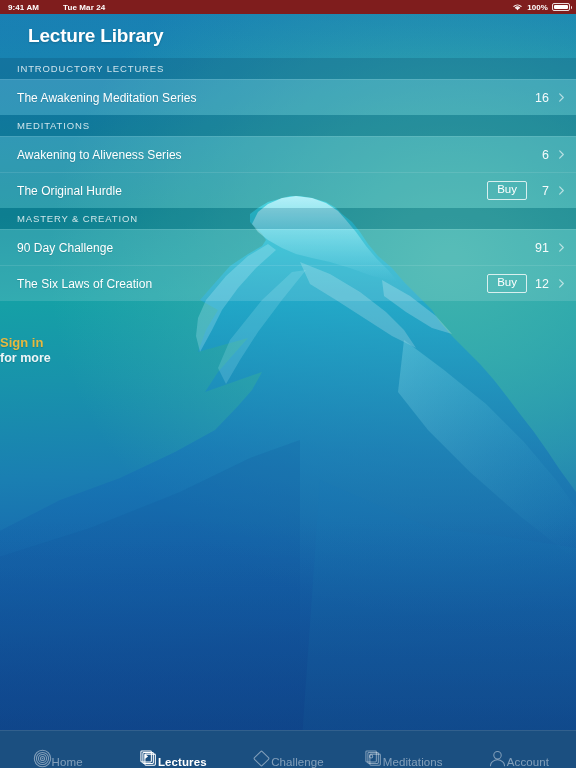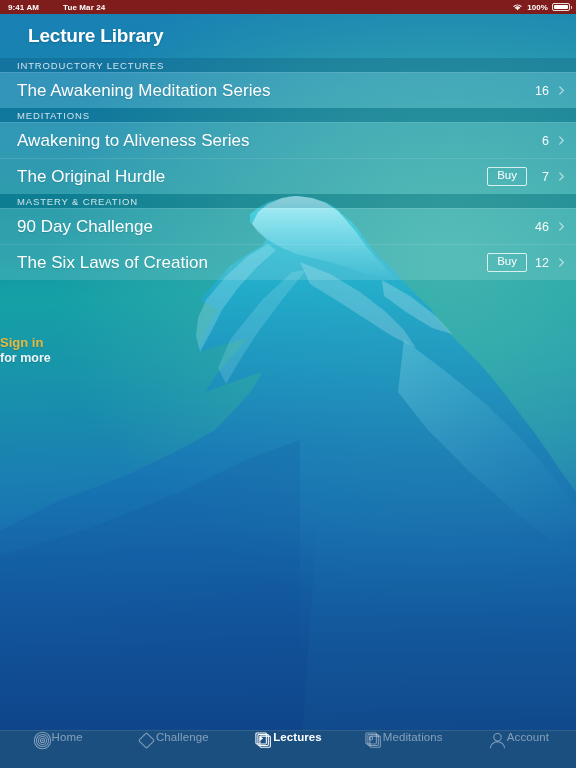--- a/index.html
+++ b/index.html
@@ -57,35 +57,35 @@
   }
   .header h1{
     font-size:19px; font-weight:bold; color:#fff;
     letter-spacing:-.2px; margin-left:28px;
     text-shadow:0 1px 2px rgba(0,0,0,.18);
   }
 
   
   .list{ position:absolute; top:58px; left:0; right:0; z-index:20; }
   .sect-head{
-    height:14px; display:flex; align-items:center;
+    height:21px; display:flex; align-items:center;
     padding-left:17px;
     font-size:9.5px; letter-spacing:.85px; color:rgba(255,255,255,.80);
     background:rgba(0,40,70,.16);
   }
   .row{
     height:36px; display:flex; align-items:center;
     padding:0 10px 0 17px;
     background:rgba(255,255,255,.13);
     border-top:1px solid rgba(255,255,255,.10);
     position:relative;
   }
   .row:first-of-type{ border-top:none; }
   .row .title{
-    font-size:17px; color:#ffffff; letter-spacing:.05px;
+    font-size:12px; color:#ffffff; letter-spacing:.05px;
     text-shadow:0 1px 1px rgba(0,0,0,.12);
   }
   .row .right{ margin-left:auto; display:flex; align-items:center; gap:8px; }
   .buy{
     font-size:11.5px; color:#fff;
     border:1px solid rgba(255,255,255,.78);
     border-radius:2px;
     padding:2px 9px 3px;
     line-height:1;
     background:transparent;
@@ -114,21 +114,21 @@
   
   .tabbar{
     position:absolute; left:0; right:0; bottom:0; height:38px;
     background:#1b4f80;
     border-top:1px solid rgba(255,255,255,.10);
     display:flex; align-items:center;
     z-index:30;
   }
   .tab{
     flex:1; height:100%;
-    display:flex; align-items:flex-start; justify-content:center; gap:0;
+    display:flex; align-items:flex-end; justify-content:center; gap:0;
     color:rgba(255,255,255,.45);
     cursor:pointer;
   }
   .tab.active{ color:#ffffff; }
   .tab .tlabel{ font-size:11.5px; letter-spacing:.1px; }
   .tab.active .tlabel{ font-weight:bold; }
   .tab svg{ display:block; }
 </style>
 </head>
 <body>
@@ -258,21 +258,21 @@
         <svg class="chev" viewBox="0 0 10 10">
             <path d="M3 1 L7 5 L3 9" stroke="#fff" stroke-width="1.3" fill="none" stroke-linecap="round" stroke-linejoin="round"></path>
           </svg>
       </span>
     </div>
 
     <div class="sect-head">MASTERY &amp; CREATION</div>
     <div class="row">
       <span class="title">90 Day Challenge</span>
       <span class="right">
-        <span class="count">46</span>
+        <span class="count">91</span>
         <svg class="chev" viewBox="0 0 10 10">
             <path d="M3 1 L7 5 L3 9" stroke="#fff" stroke-width="1.3" fill="none" stroke-linecap="round" stroke-linejoin="round"></path>
           </svg>
       </span>
     </div>
     <div class="row">
       <span class="title">The Six Laws of Creation</span>
       <span class="right">
         <button class="buy">Buy</button>
         <span class="count">12</span>
@@ -296,41 +296,41 @@
           <circle cx="10" cy="10" r="8.6"></circle>
             <circle cx="10" cy="10" r="6.4"></circle>
           <circle cx="10" cy="10" r="4.3"></circle>
             <circle cx="10" cy="10" r="2.2"></circle>
         </g>
         <circle cx="10" cy="10" r=".9" fill="currentColor"></circle>
       </svg>
       <span class="tlabel">Home</span>
     </div>
 
-    <div class="tab">
-      <svg width="19" height="19" viewBox="0 0 20 20">
-        <rect x="4.2" y="4.2" width="11.6" height="11.6" rx="1.2" transform="rotate(45 10 10)" fill="none" stroke="currentColor" stroke-width="1.1"></rect>
-      </svg>
-      <span class="tlabel">Challenge</span>
-    </div>
-
     <div class="tab active">
       <svg width="19" height="19" viewBox="0 0 20 20">
         <g fill="none" stroke="currentColor" stroke-width="1.1">
           <rect x="6.2" y="5.4" width="11" height="11.6" rx="1"></rect>
           <rect x="4.1" y="3.7" width="11" height="11.6" rx="1"></rect>
           <rect x="2" y="2" width="11" height="11.6" rx="1"></rect>
         </g>
         <path d="M6 5 L9.6 7.8 L6 10.6 Z" fill="currentColor"></path>
       </svg>
       <span class="tlabel">Lectures</span>
     </div>
 
     <div class="tab">
       <svg width="19" height="19" viewBox="0 0 20 20">
+        <rect x="4.2" y="4.2" width="11.6" height="11.6" rx="1.2" transform="rotate(45 10 10)" fill="none" stroke="currentColor" stroke-width="1.1"></rect>
+      </svg>
+      <span class="tlabel">Challenge</span>
+    </div>
+
+    <div class="tab">
+      <svg width="19" height="19" viewBox="0 0 20 20">
         <g fill="none" stroke="currentColor" stroke-width="1.1">
           <rect x="6.2" y="5.4" width="11" height="11.6" rx="1"></rect>
           <rect x="4.1" y="3.7" width="11" height="11.6" rx="1"></rect>
           <rect x="2" y="2" width="11" height="11.6" rx="1"></rect>
         </g>
         <circle cx="7.5" cy="7.8" r="1.7" fill="none" stroke="currentColor" stroke-width="1.1"></circle>
       </svg>
       <span class="tlabel">Meditations</span>
     </div>
 

